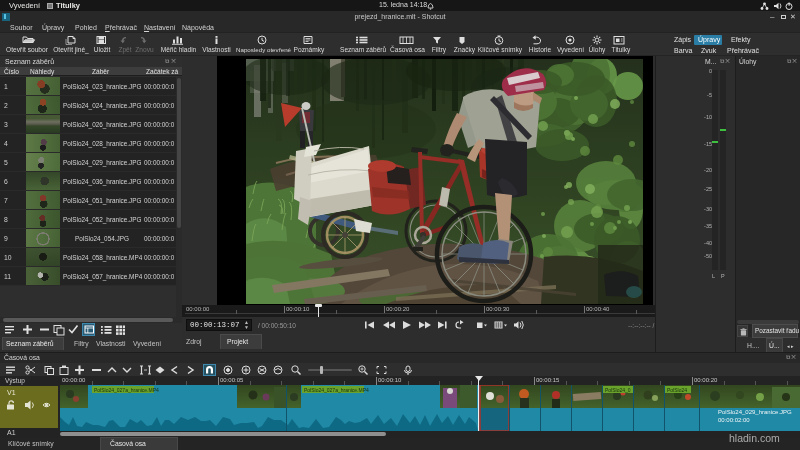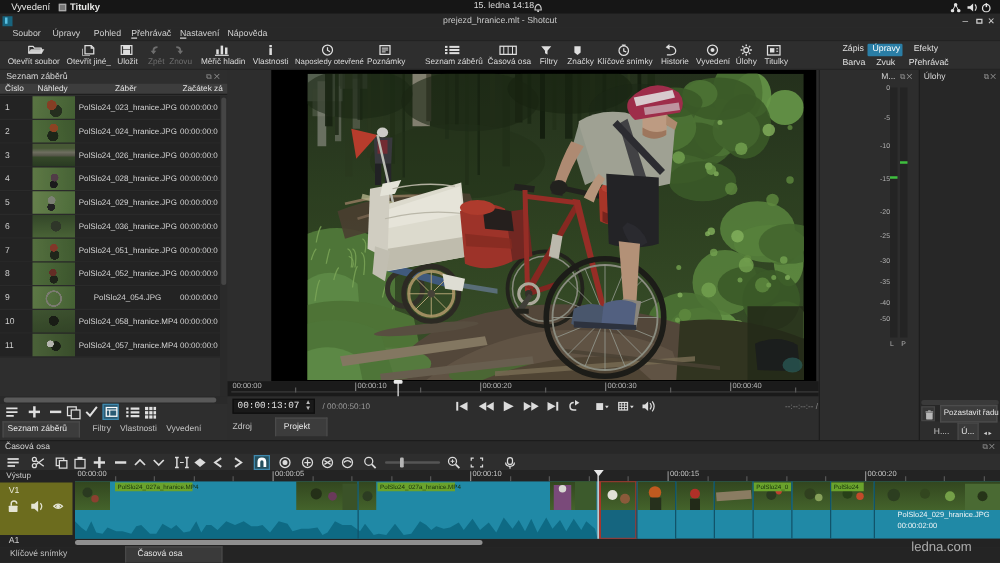--- a/index.html
+++ b/index.html
@@ -807,15 +807,15 @@
 
 <div class="abs" style="left:478px;top:376px;width:1px;height:55px;background:#f0f0f0"></div>
 <div class="abs" style="left:474.5px;top:376px;width:0;height:0;border-left:4px solid transparent;border-right:4px solid transparent;border-top:5px solid #e8e8e8"></div>
 
 <div class="abs" style="left:60px;top:432px;width:326px;height:4px;background:#8f8f8f;border-radius:2px"></div>
 
 <div class="abs" style="left:0;top:438px;width:800px;height:12px;background:#242424"></div>
 <div class="abs txt" style="left:8px;top:440px;font-size:6.8px;color:#c2c2c2">Klíčové snímky</div>
 <div class="abs" style="left:100px;top:437px;width:78px;height:13px;background:#3a3a3a;border:1px solid #484848;border-bottom:0"></div>
 <div class="abs txt" style="left:110px;top:440px;font-size:6.8px;color:#e6e6e6">Časová osa</div>
-<div class="abs txt" style="left:729px;top:432px;font-size:10.5px;color:rgba(215,215,215,0.75)">ledna.com</div>
+<div class="abs txt" style="left:729px;top:432px;font-size:10.5px;color:rgba(215,215,215,0.75)">hladin.com</div>
 
 </div>
 
 </body></html>

